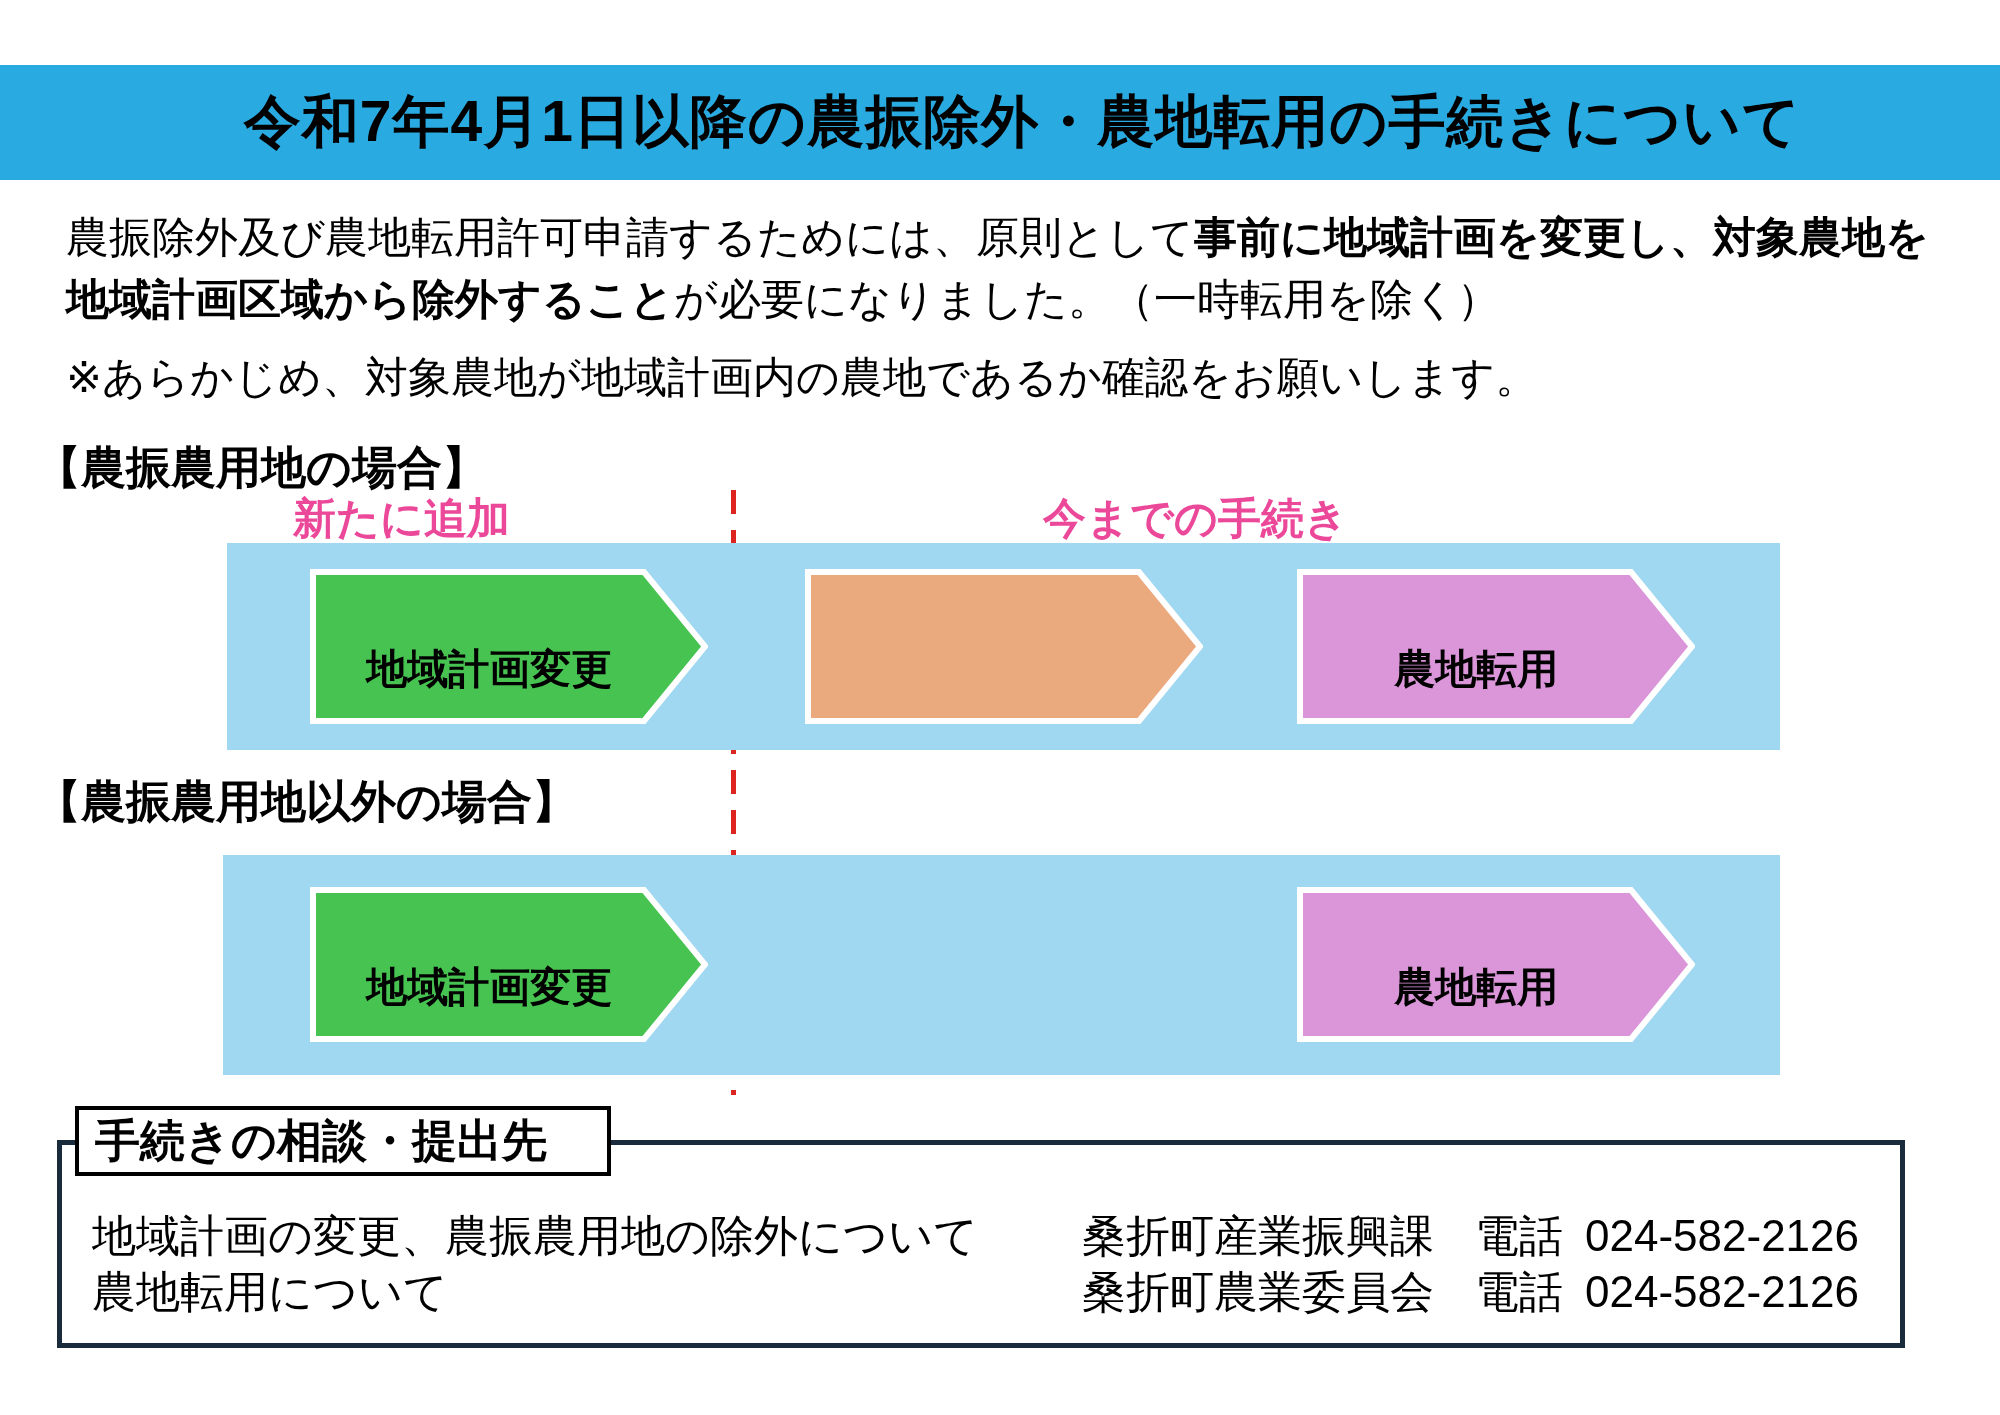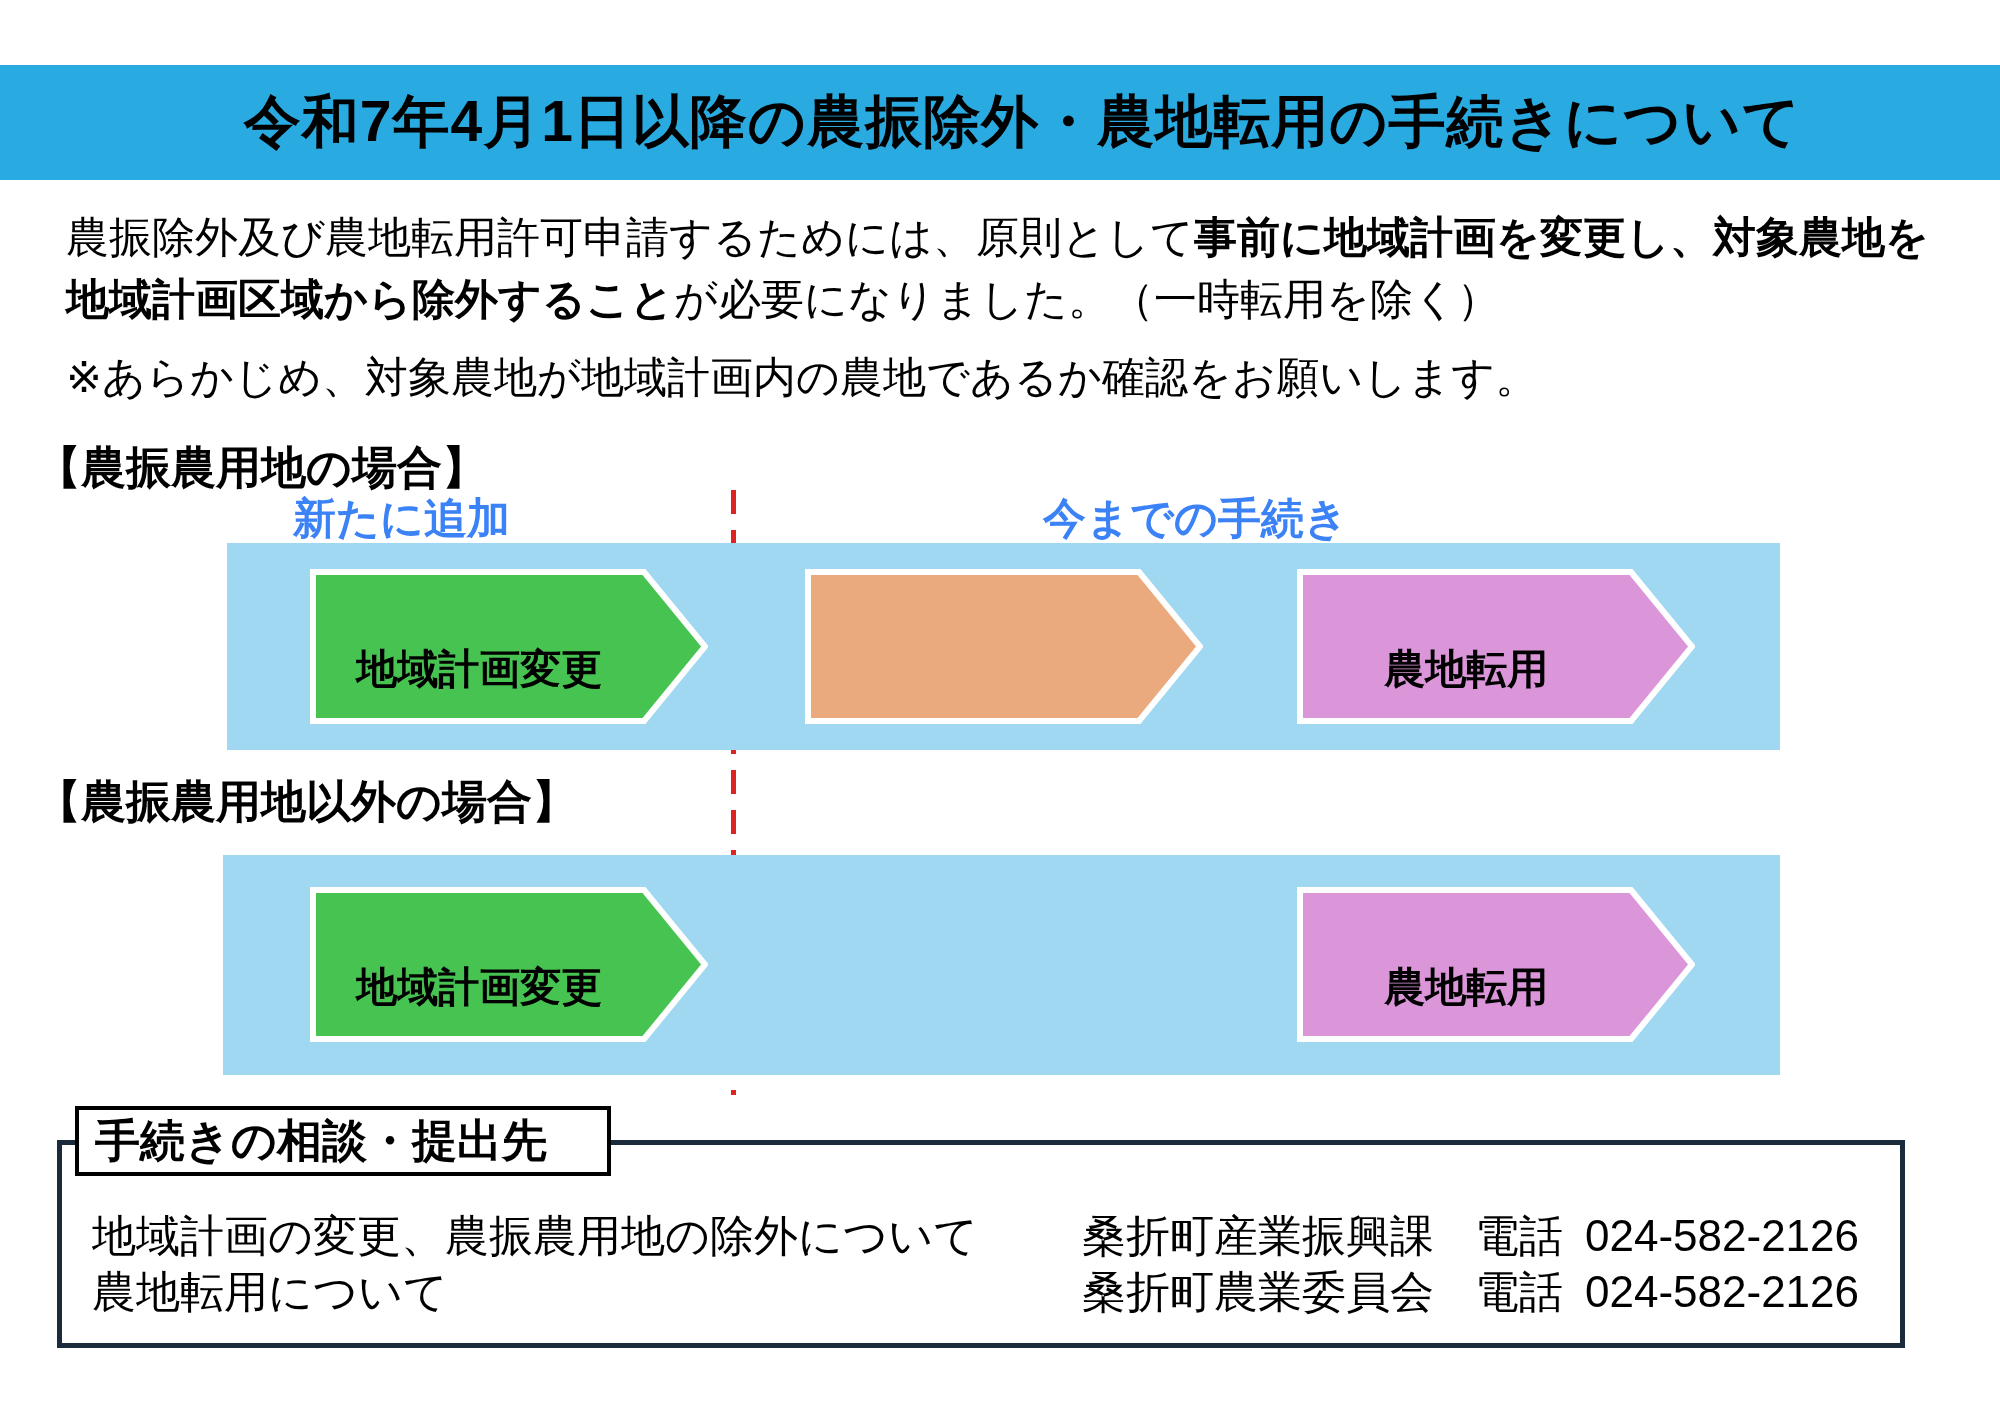--- a/index.html
+++ b/index.html
@@ -24,36 +24,36 @@
   .intro b{font-weight:bold;}
   .intro .note-line{margin-top:16px;}
   
   .section-heading{
     position:absolute;left:36px;font-size:45px;font-weight:bold;
   }
   #heading-1{top:438px;}
   #heading-2{top:772px;}
   
   .phase-label{
-    position:absolute;top:490px;font-size:43px;font-weight:bold;color:#3b82f6;
+    position:absolute;top:490px;font-size:43px;font-weight:bold;color:#ec4899;
   }
   #label-new{left:293px;}
   #label-old{left:1043px;}
   .divider-dashed{
     position:absolute;left:731px;top:490px;width:5px;height:605px;
     background:repeating-linear-gradient(to bottom,#DE2420 0 24px,transparent 24px 40px);
   }
   
   .flow-band{
     position:absolute;background:#A0D8F2;
   }
   #band-1{left:227px;top:543px;width:1553px;height:207px;}
   #band-2{left:223px;top:855px;width:1557px;height:220px;}
   .flow-arrow{
-    position:absolute;width:398px;height:200px;
+    position:absolute;width:398px;height:200px;padding-left:24px;
   }
   #band-1 .flow-arrow{top:26px;}
   #band-2 .flow-arrow{top:32px;}
   #arrow-1-1{left:83px;}
   #arrow-1-2{left:578px;}
   #arrow-1-3{left:1070px;}
   #arrow-2-1{left:87px;}
   #arrow-2-2{left:1074px;}
   .flow-arrow svg{position:absolute;left:0;top:0;width:398px;height:155px;display:block;}
   .arrow-label{

